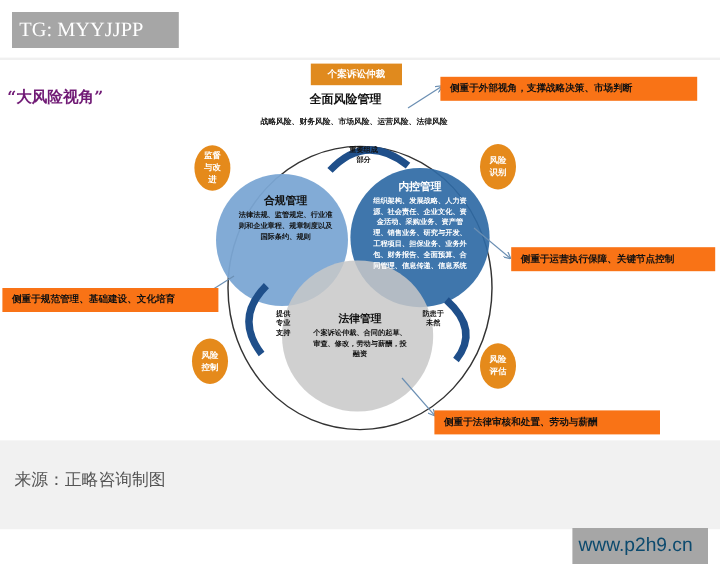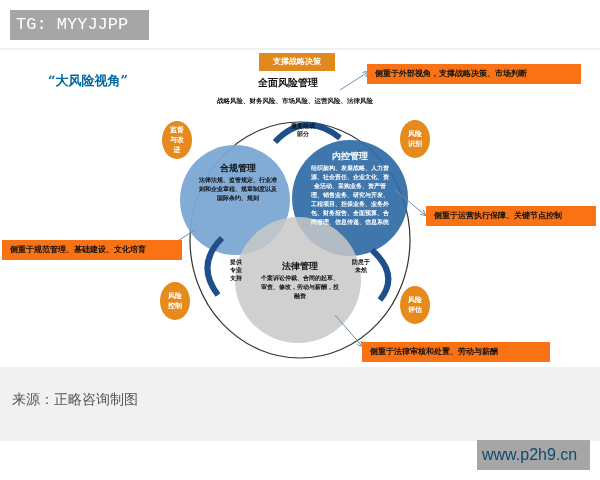--- a/index.html
+++ b/index.html
@@ -1,20 +1,20 @@
 <!DOCTYPE html>
 <html><head>
 <meta charset="utf-8">
 <style>
   * { box-sizing: border-box; margin: 0; padding: 0; }
   html, body { width: 600px; height: 480px; background: #ffffff; overflow: hidden; }
   body { position: relative; font-family: "DejaVu Sans", sans-serif; }
-  .tg-badge { position: absolute; left: 10px; top: 10px; width: 139px; height: 30px; background: #a6a6a6; color: #fff; font-family: Liberation Mono, monospace; font-size: 17px; line-height: 30px; padding-left: 6px; }
+  .tg-badge { position: absolute; left: 10px; top: 10px; width: 139px; height: 30px; background: #a6a6a6; color: #fff; font-family: Liberation Serif, serif; font-size: 17px; line-height: 30px; padding-left: 6px; }
   .figure { position: absolute; left: 0; top: 48px; width: 600px; height: 320px; background: #fff; border-top: 2px solid #f0f0f0; }
-  .title { position: absolute; left: 6px; top: 22px; color: #0369a1; font-family: "DejaVu Serif", serif; font-weight: bold; font-size: 13px; margin-left: 42px; }
+  .title { position: absolute; left: 6px; top: 22px; color: #701a75; font-family: "DejaVu Serif", serif; font-weight: bold; font-size: 13px; }
   .core-box { position: absolute; left: 259px; top: 3px; width: 76px; height: 18px; background: #e08a1e; color: #fff; font-size: 8px; line-height: 18px; text-align: center; font-weight: bold; }
   .erm-title { position: absolute; left: 258px; top: 26px; font-size: 10px; font-weight: bold; color: #111; font-family: "DejaVu Serif", serif; }
   .risk-line { position: absolute; left: 205px; top: 47px; font-size: 6.5px; color: #111; font-weight: bold; white-space: nowrap; padding-left: 12px; }
   .note { position: absolute; background: #f97316; color: #111; font-size: 8px; font-weight: bold; line-height: 20px; padding: 0 8px; white-space: nowrap; }
   .orange { position: absolute; width: 30px; height: 38px; border-radius: 50%; background: #e58a1b; color: #fff; font-size: 7px; font-weight: bold; text-align: center; display: flex; align-items: center; justify-content: center; line-height: 10px; padding: 0 6px; }
   svg.diag { position: absolute; left: 0; top: 0; }
   .circle-text { position: absolute; text-align: center; font-size: 6px; line-height: 9px; font-weight: bold; }
   .c-title { font-size: 9px; line-height: 13px; font-family: "DejaVu Serif", serif; }
   .small { position: absolute; font-size: 6px; line-height: 8px; font-weight: bold; text-align: center; color: #111; }
   .source-bar { position: absolute; left: 0; top: 367px; width: 600px; height: 74px; background: #f1f1f1; }
@@ -44,21 +44,21 @@
     <path d="M222,188 Q195,215 218,245" fill="none" stroke="#1f4f8a" stroke-width="6"></path>
     <path d="M372,200 Q400,225 380,250" fill="none" stroke="#1f4f8a" stroke-width="6"></path>
 
     <line x1="340" y1="40" x2="368" y2="22" stroke="#6b8fb3" stroke-width="1" marker-end="url(#ah)"></line>
     <line x1="395" y1="140" x2="425" y2="165" stroke="#6b8fb3" stroke-width="1" marker-end="url(#ah)"></line>
     <line x1="195" y1="180" x2="160" y2="202" stroke="#6b8fb3" stroke-width="1" marker-end="url(#ah)"></line>
     <line x1="335" y1="265" x2="362" y2="296" stroke="#6b8fb3" stroke-width="1" marker-end="url(#ah)"></line>
   </svg>
 
   <div class="title">“大风险视角”</div>
-  <div class="core-box">支撑战略决策</div>
+  <div class="core-box">个案诉讼仲裁</div>
   <div class="erm-title">全面风险管理</div>
   <div class="risk-line">战略风险、财务风险、市场风险、运营风险、法律风险</div>
 
   <div class="note" style="left:367px;top:14px;width:214px;">侧重于外部视角，支撑战略决策、市场判断</div>
   <div class="note" style="left:426px;top:156px;width:170px;">侧重于运营执行保障、关键节点控制</div>
   <div class="note" style="left:2px;top:190px;width:180px;">侧重于规范管理、基础建设、文化培育</div>
   <div class="note" style="left:362px;top:292px;width:188px;">侧重于法律审核和处置、劳动与薪酬</div>
 
   <div class="orange" style="left:162px;top:71px;">监督与改进</div>
   <div class="orange" style="left:400px;top:70px;">风险识别</div>

